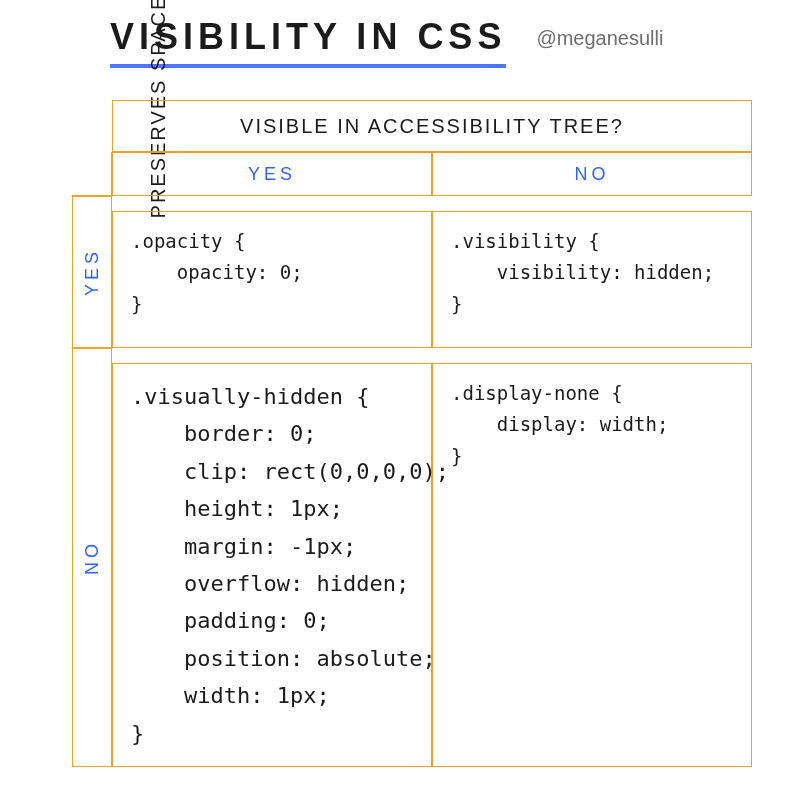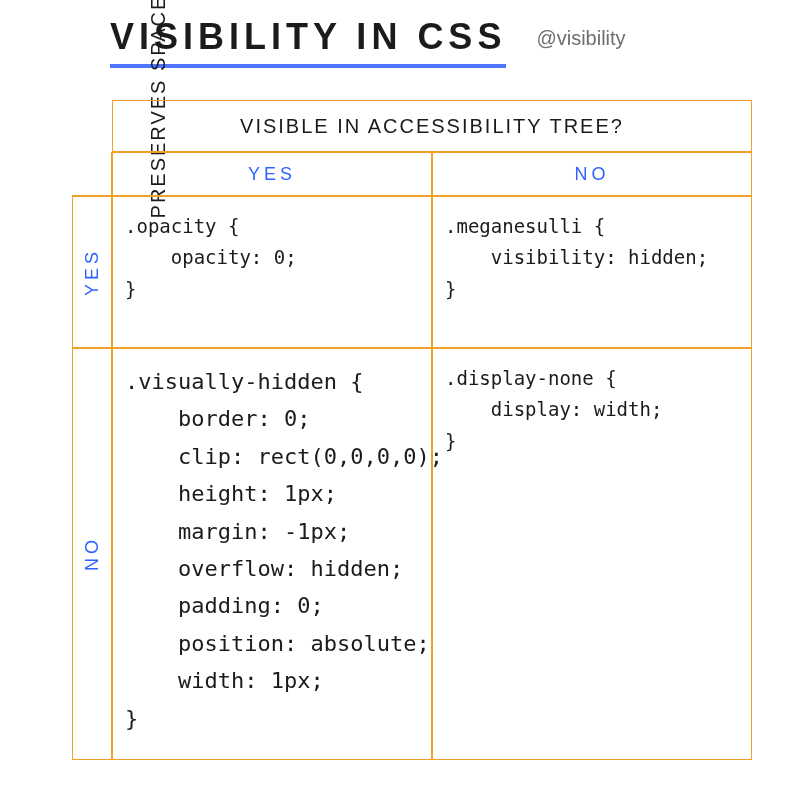--- a/index.html
+++ b/index.html
@@ -118,31 +118,32 @@
     justify-content: center;
   }
 
   .code {
     align-items: flex-start;
     justify-content: flex-start;
     white-space: pre;
     font-family: "Comic Sans MS", "Segoe Script", cursive, monospace;
     font-size: 19px;
     line-height: 1.65;
-    padding: 14px 12px;
+    padding: 14px 18px;
+    margin-top: 15px;
   }
   .code.small { font-size: 22px; line-height: 1.7; }
 
 </style>
 </head>
 <body>
 
 <div class="title-wrap">
   <span class="title">Visibility in CSS</span>
-  <span class="attribution">@visibility</span>
+  <span class="attribution">@meganesulli</span>
 </div>
 
 <div class="table-wrap">
 
   <svg class="edges" viewBox="0 0 680 660" preserveAspectRatio="none">
 
     <path d="M -18 -18 L 0 0" stroke="#f0a024" stroke-width="1.5" fill="none"></path>
     <path d="M 698 -18 L 680 0" stroke="#f0a024" stroke-width="1.5" fill="none" opacity="0"></path>
     <path d="M -18 678 L 0 660" stroke="#f0a024" stroke-width="1.5" fill="none" opacity="0"></path>
 
@@ -162,21 +163,21 @@
     <div class="cell spanning-top">Visible in accessibility tree?</div>
 
     <div class="cell" style="border-top:none;border-left:none"></div>
     <div class="cell col-yes">Yes</div>
     <div class="cell col-no">No</div>
 
     <div class="cell row-yes">Yes</div>
     <div class="cell code">.opacity {
     opacity: 0;
 }</div>
-    <div class="cell code">.meganesulli {
+    <div class="cell code">.visibility {
     visibility: hidden;
 }</div>
 
     <div class="cell row-no">No</div>
     <div class="cell code small">.visually-hidden {
     border: 0;
     clip: rect(0,0,0,0);
     height: 1px;
     margin: -1px;
     overflow: hidden;

